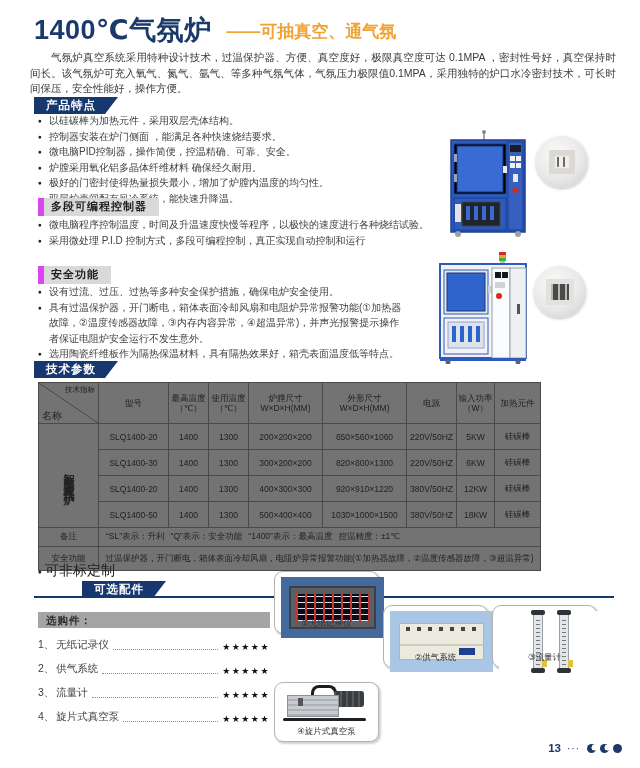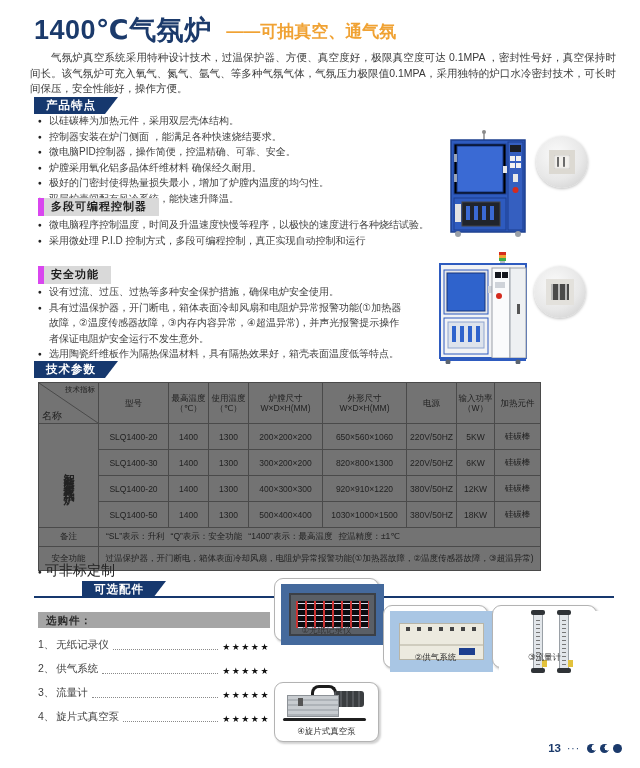--- a/index.html
+++ b/index.html
@@ -345,21 +345,21 @@
     <span class="opt-stars">★★★★★</span>
   </div>
   <div class="opt-item">
     <span class="opt-no">4、</span>
     <span class="opt-label">旋片式真空泵</span>
     <span class="opt-leader"></span>
     <span class="opt-stars">★★★★★</span>
   </div>
 </div>
 
-<div class="abs card" style="left:274px; top:571px; width:105px; height:63px;margin-top:7px;">
+<div class="abs card" style="left:274px; top:571px; width:105px; height:63px;">
   <div class="card-img rec-bg">
     <div class="rec-bezel">
         <div class="rec-screen"></div>
       </div>
   </div>
   <div class="card-caption">①无纸记录仪</div>
 </div>
 
 <div class="abs card" style="left:383px; top:605px; width:105px; height:63px;">
   <div class="card-img gas-bg">

